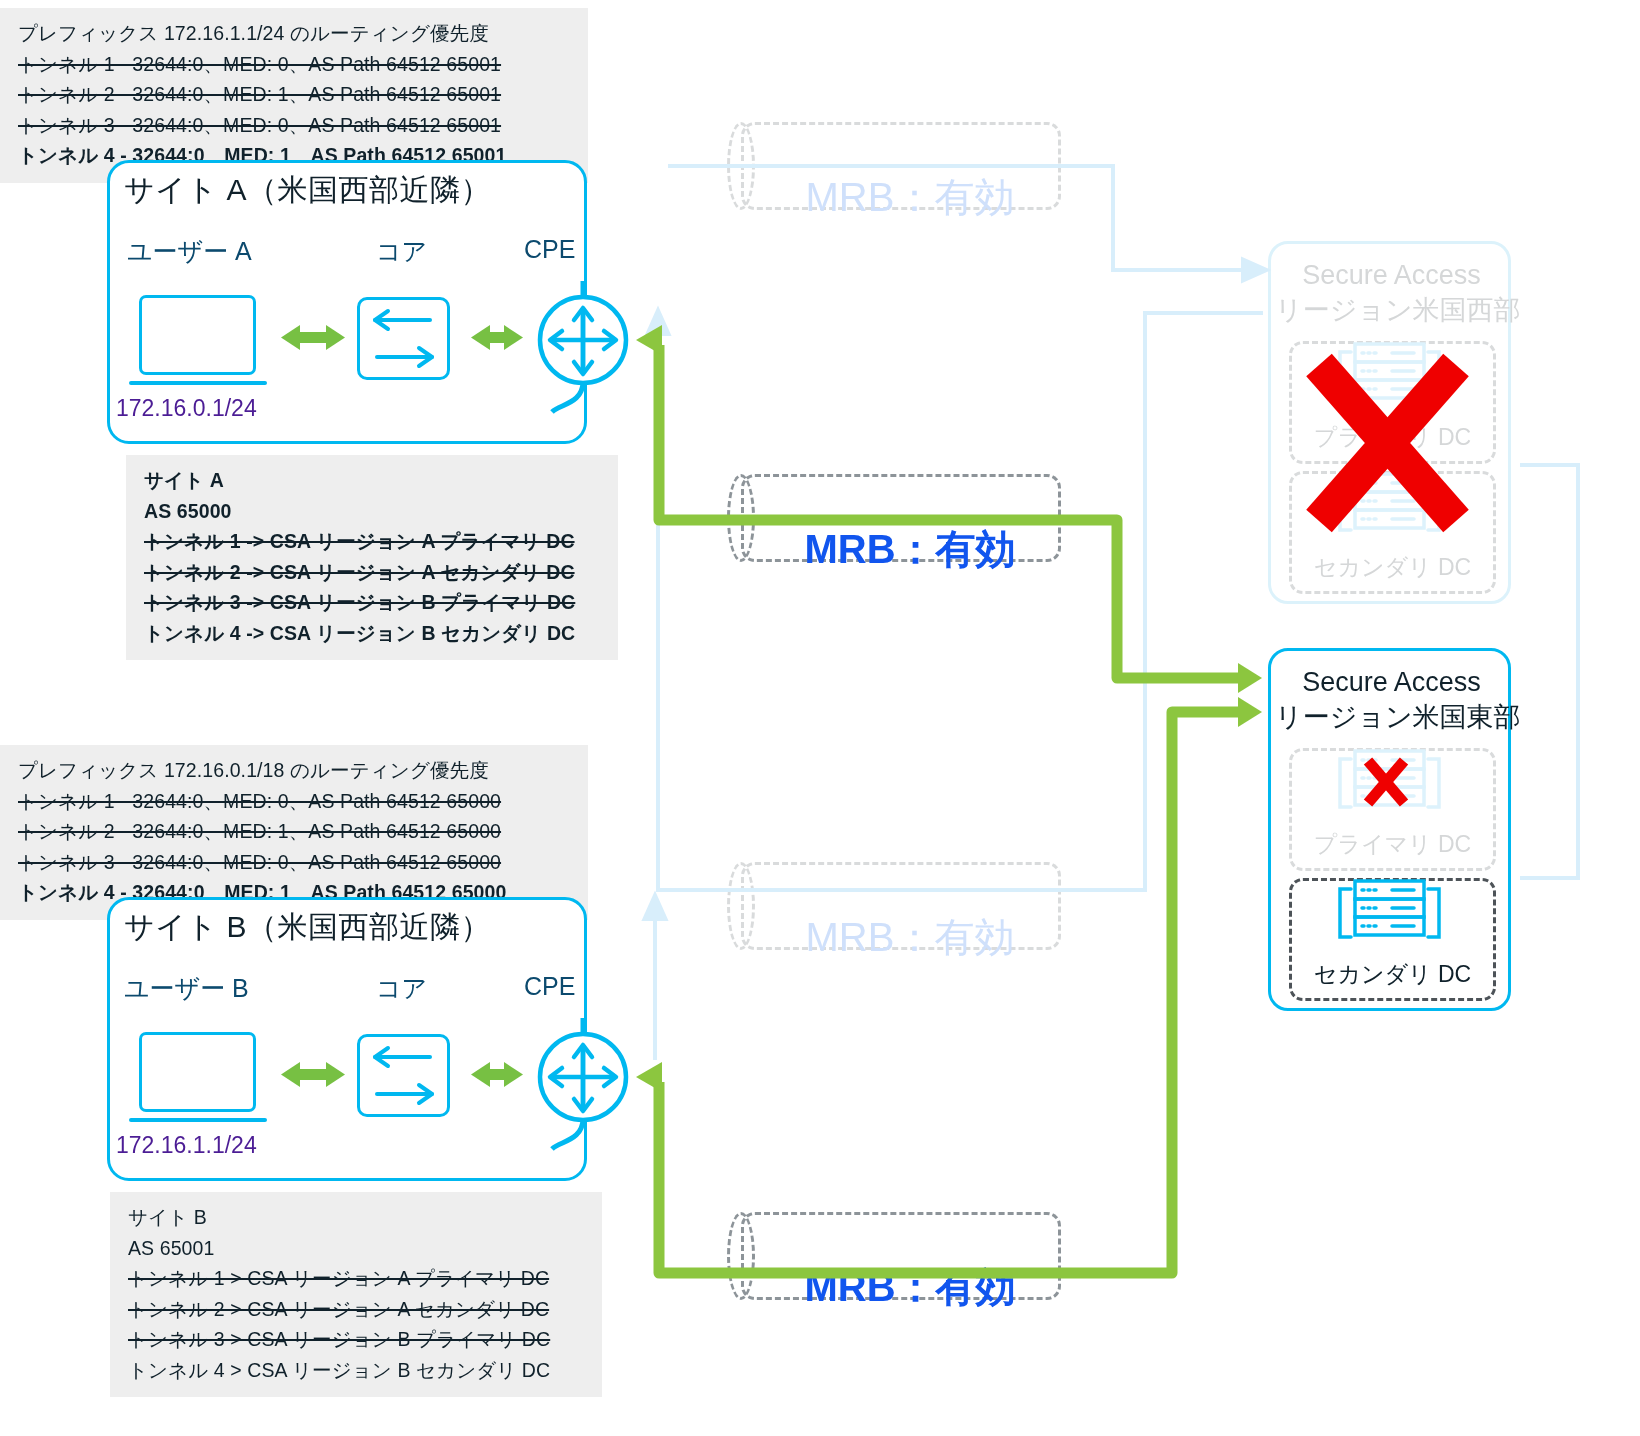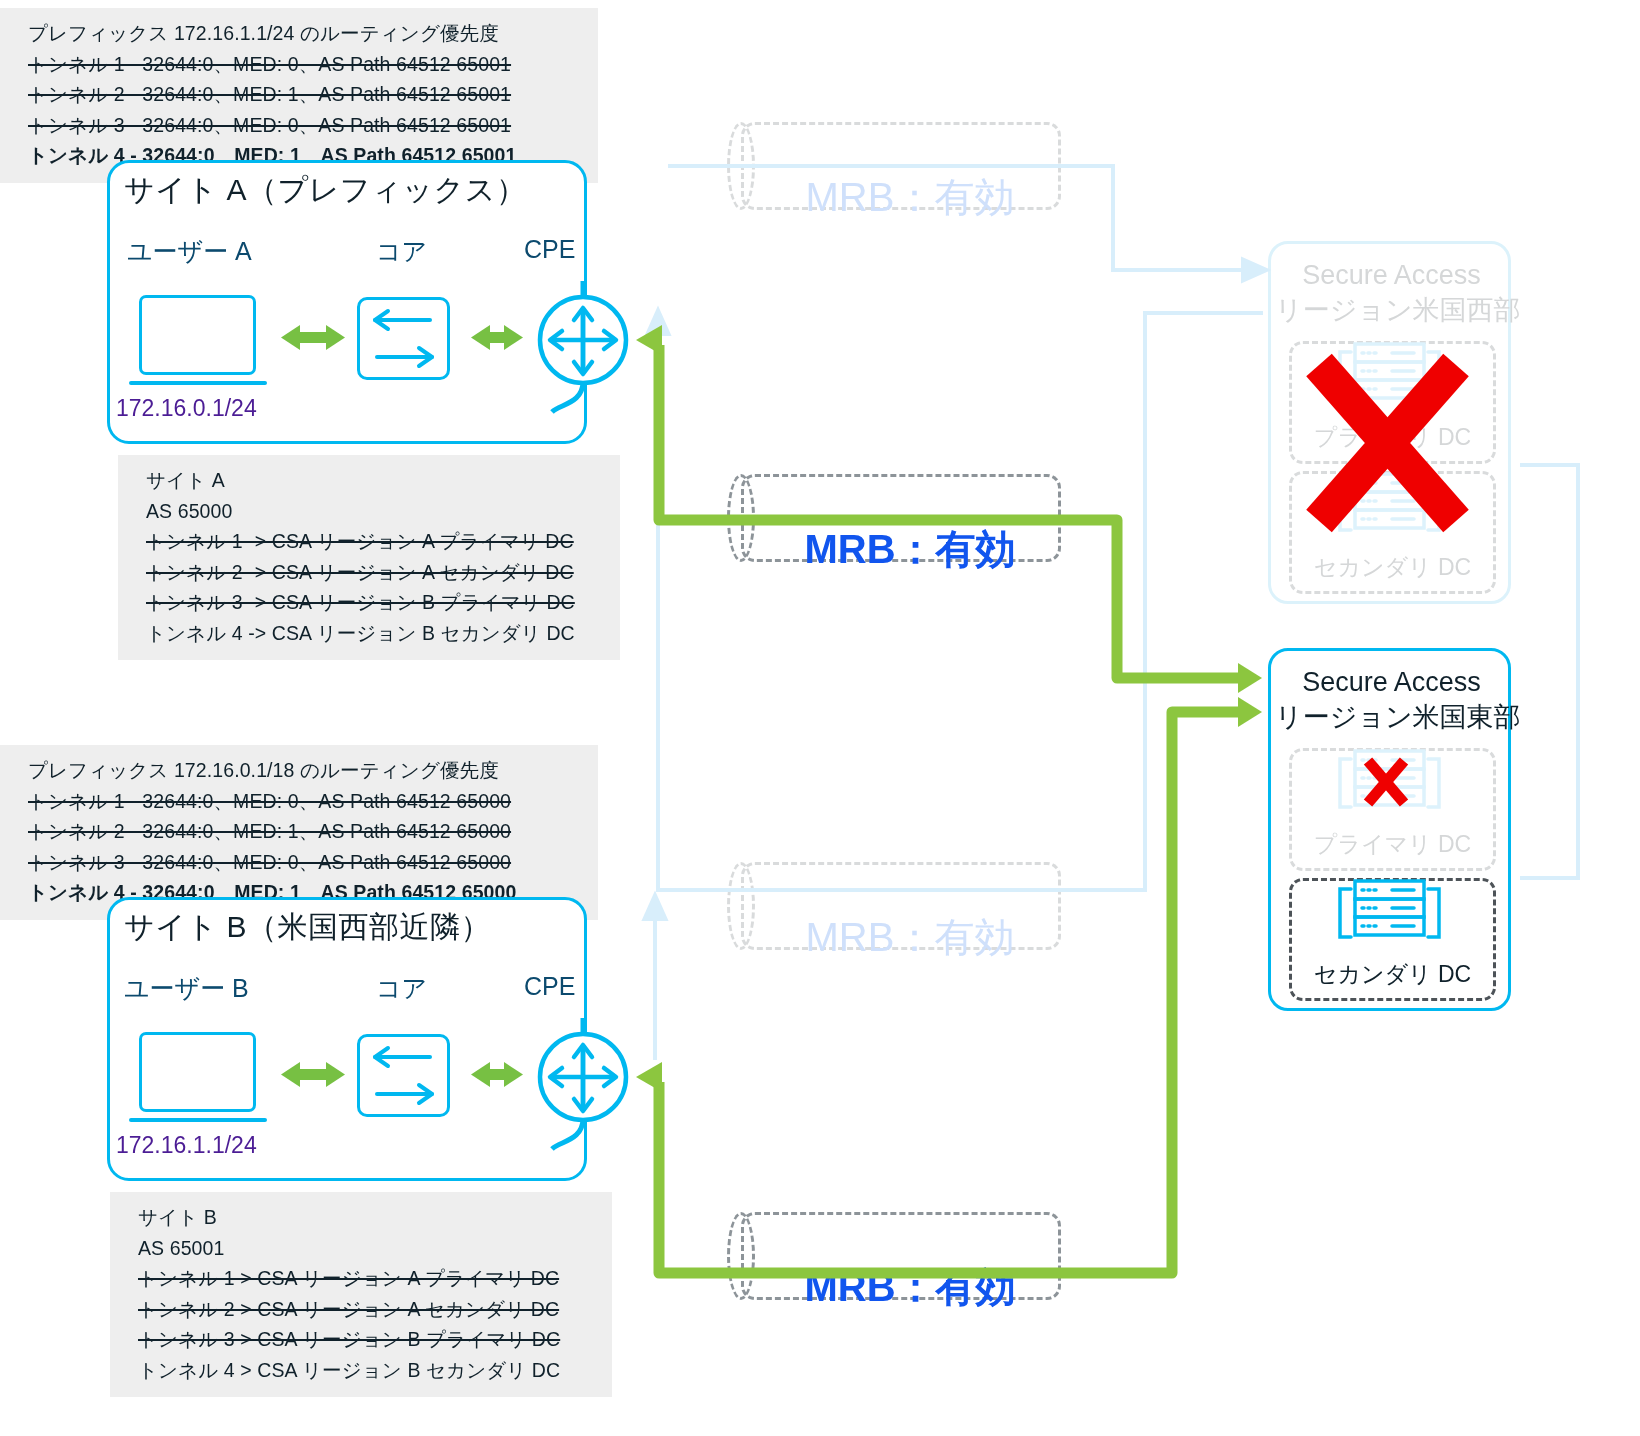--- a/index.html
+++ b/index.html
@@ -5,21 +5,21 @@
   html,body{margin:0;padding:0;background:#fff;}
   body{
     width:1640px;height:1436px;position:relative;overflow:hidden;
     font-family:"Liberation Sans","DejaVu Sans",sans-serif;
     color:#10212b;
   }
 
   
   .greybox{
     position:absolute;background:#eeeeee;
-    padding:10px 14px 12px 28px;
+    padding:10px 14px 12px 18px;
     font-size:19.5px;line-height:30.5px;letter-spacing:0.1px;
     color:#10212b;white-space:nowrap;
   }
   .greybox .strike{text-decoration:line-through;text-decoration-thickness:2px;}
   .greybox .bold{font-weight:bold;}
 
   
   .sitebox{
     position:absolute;border:3.5px solid #00b8f0;border-radius:22px;
     background:#fff;box-sizing:border-box;
@@ -80,32 +80,32 @@
 <div class="greybox" style="left:0px;top:8px;width:556px;">
   <div>プレフィックス 172.16.1.1/24 のルーティング優先度</div>
   <div class="strike">トンネル 1 - 32644:0、MED: 0、AS Path 64512 65001</div>
   <div class="strike">トンネル 2 - 32644:0、MED: 1、AS Path 64512 65001</div>
   <div class="strike">トンネル 3 - 32644:0、MED: 0、AS Path 64512 65001</div>
   <div class="bold">トンネル 4 - 32644:0、MED: 1、AS Path 64512 65001</div>
 </div>
 
 <div class="sitebox" style="left:107px;top:160px;width:480px;height:284px;">
 </div>
-<div class="site-title" style="left:124px;top:170px;">サイト A（プレフィックス）</div>
+<div class="site-title" style="left:124px;top:170px;">サイト A（米国西部近隣）</div>
 <div class="node-label" style="left:127px;top:235px;">ユーザー A</div>
 <div class="node-label" style="left:376px;top:235px;">コア</div>
 <div class="node-label" style="left:524px;top:235px;">CPE</div>
 
 <div class="laptop-screen" style="left:139px;top:295px;width:117px;height:80px;"></div>
 <div class="laptop-base" style="left:129px;top:381px;width:138px;"></div>
 <div class="ip-label" style="left:116px;top:395px;">172.16.0.1/24</div>
 
 <div class="core-box" style="left:357px;top:297px;width:93px;height:83px;"></div>
 
-<div class="greybox" style="left:118px;top:455px;width:460px;">
+<div class="greybox" style="left:126px;top:455px;width:460px;font-weight:bold;">
   <div>サイト A</div>
   <div>AS 65000</div>
   <div class="strike">トンネル 1 -&gt; CSA リージョン A プライマリ DC</div>
   <div class="strike">トンネル 2 -&gt; CSA リージョン A セカンダリ DC</div>
   <div class="strike">トンネル 3 -&gt; CSA リージョン B プライマリ DC</div>
   <div>トンネル 4 -&gt; CSA リージョン B セカンダリ DC</div>
 </div>
 
 <div class="greybox" style="left:0px;top:745px;width:556px;">
   <div>プレフィックス 172.16.0.1/18 のルーティング優先度</div>

